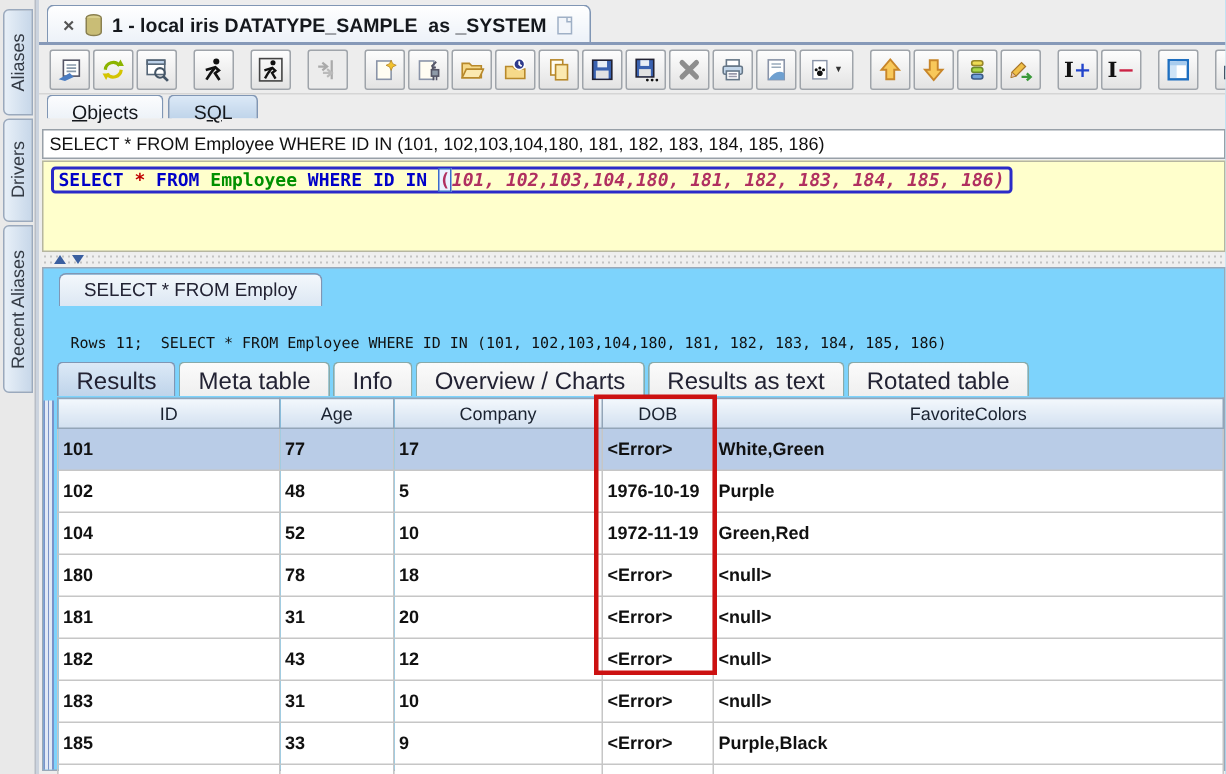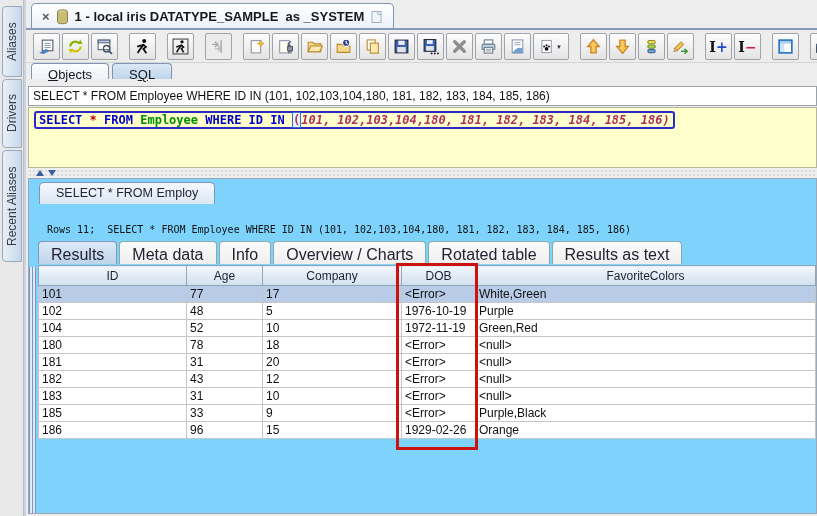--- a/index.html
+++ b/index.html
@@ -72,22 +72,22 @@
 
   .rtabs { position:absolute; top:62px; left:9px; display:flex; gap:2px; height:23px; }
   .rt { padding:4px 12px 0; border:1px solid #8AA; border-bottom:none; border-radius:4px 4px 0 0; font-size:16px; color:#223;
         background:linear-gradient(#FBFBFB,#EFEFEF); white-space:pre; }
   .rt.selected { background:linear-gradient(#DCE9F7,#BFD4EA); border-color:#8096B4; }
 
   .tablewrap { position:absolute; top:86px; left:9px; width:779px; }
   table.grid { border-collapse:collapse; table-layout:fixed; width:777px; font-size:12px; }
   table.grid th { height:20px; background:linear-gradient(#F2F7FC,#D2E0F0); border:1px solid #93A5B8;
                   font-weight:normal; color:#1a2230; font-size:12px; overflow:hidden; }
-  table.grid td { height:17px; border:1px solid #C6C6C6; padding:0 3px; background:#FFFFFF; color:#111;
-                  white-space:nowrap; overflow:hidden; line-height:15px; }
+  table.grid td { height:28px; border:1px solid #C6C6C6; padding:0 3px; background:#FFFFFF; color:#111;
+                  white-space:nowrap; overflow:hidden; line-height:15px;font-weight:bold; }
   tr.selected td { background:#B9CCE7; }
   td.null-cell { background:#E4F5E0; }
   .annot { position:absolute; left:358px; top:-2px; width:82px; height:187px; border:3px solid #CC1111; pointer-events:none; }
 </style>
 </head>
 <body>
 
 <div class="sidebar">
   <div class="vtab vtab-aliases">
       <span>Aliases</span>
@@ -310,25 +310,25 @@
     <div class="tri tri-down"></div>
   </div>
 
   <div class="results">
     <div class="stripes"></div>
     <div class="rtab"><span>SELECT * FROM Employ</span></div>
     <div class="rowsinfo"><span>Rows 11;  SELECT * FROM Employee WHERE ID IN (101, 102,103,104,180, 181, 182, 183, 184, 185, 186)</span></div>
 
     <div class="rtabs">
       <div class="rt selected"><span>Results</span></div>
-      <div class="rt"><span>Meta data</span></div>
+      <div class="rt"><span>Meta table</span></div>
       <div class="rt"><span>Info</span></div>
       <div class="rt"><span>Overview / Charts</span></div>
+      <div class="rt"><span>Results as text</span></div>
       <div class="rt"><span>Rotated table</span></div>
-      <div class="rt"><span>Results as text</span></div>
     </div>
 
     <div class="tablewrap">
       <table class="grid">
         <colgroup>
             <col style="width:148px">
             <col style="width:76px">
             <col style="width:139px">
             <col style="width:74px">
             <col style="width:340px">

